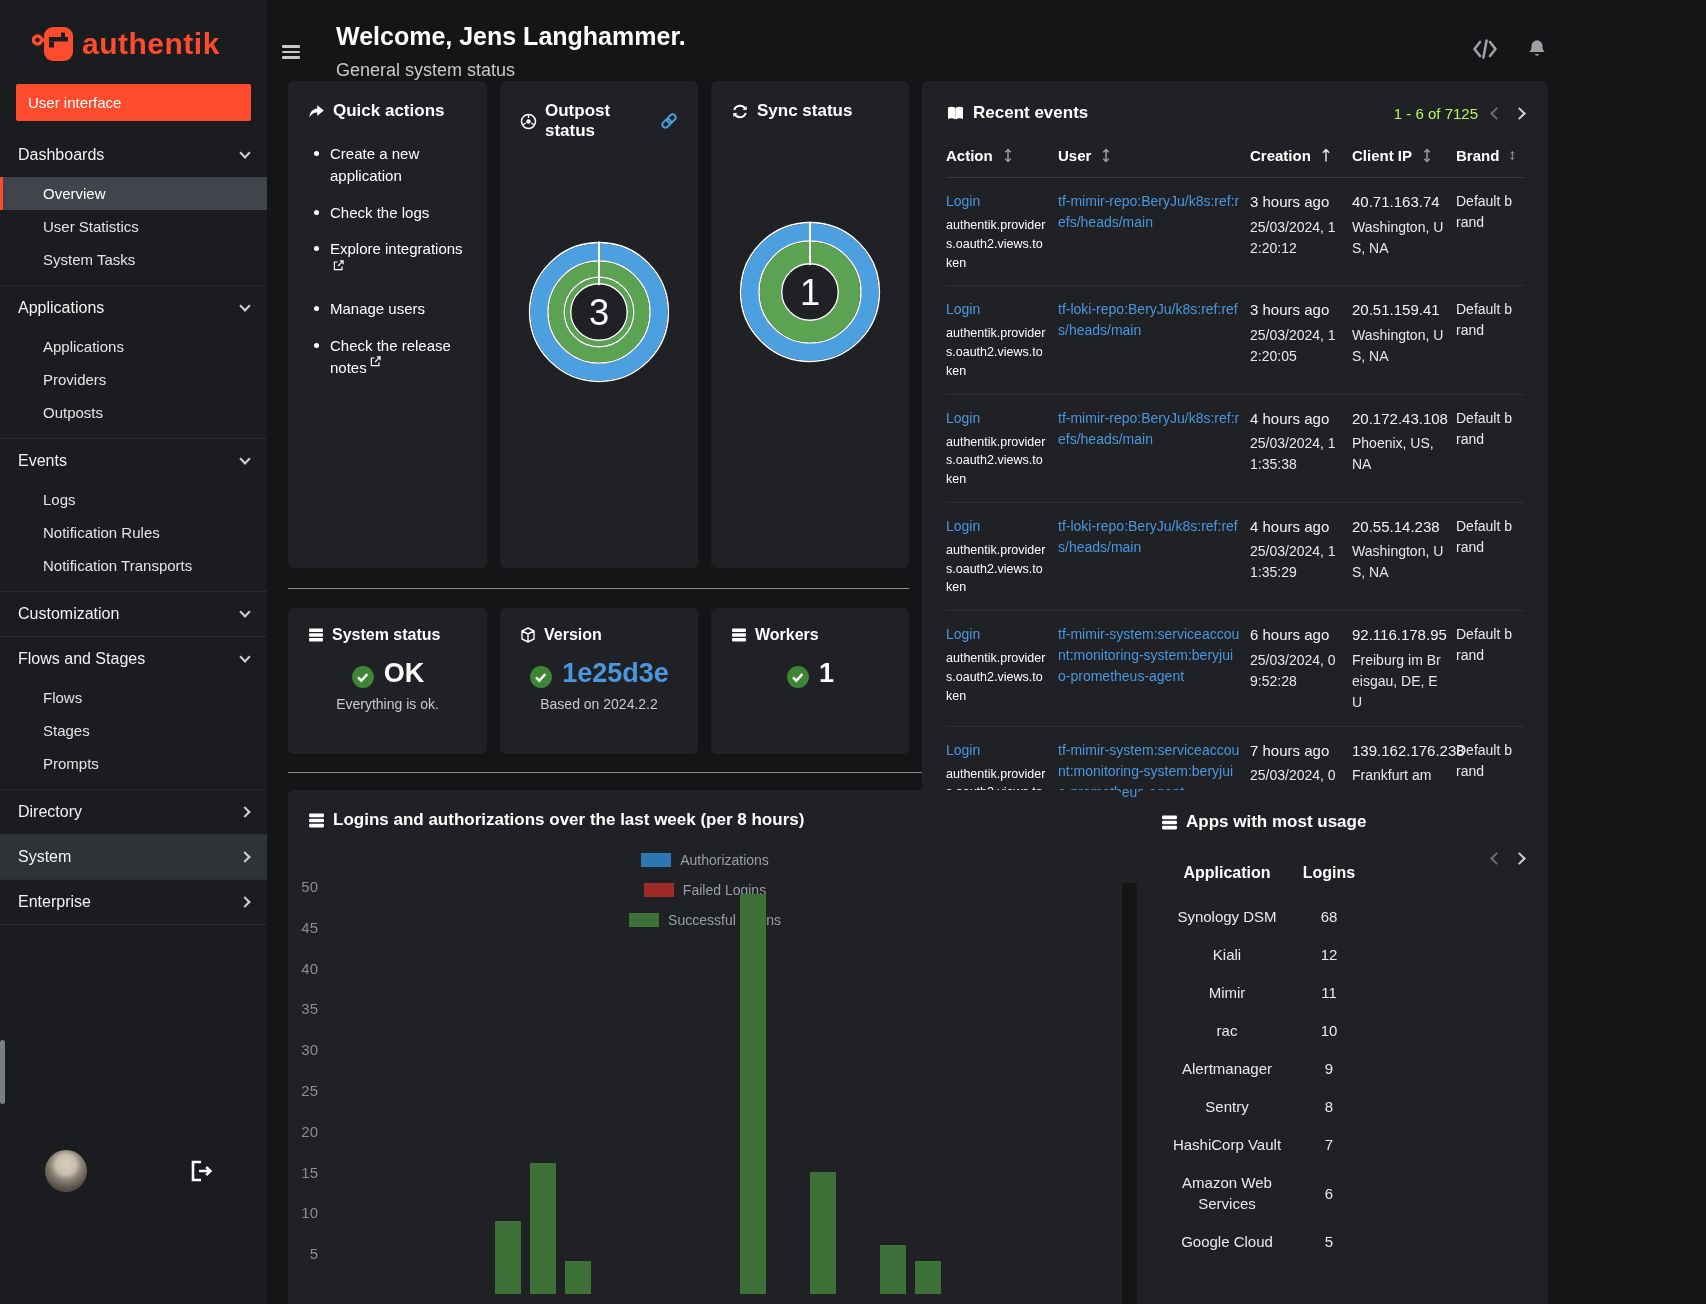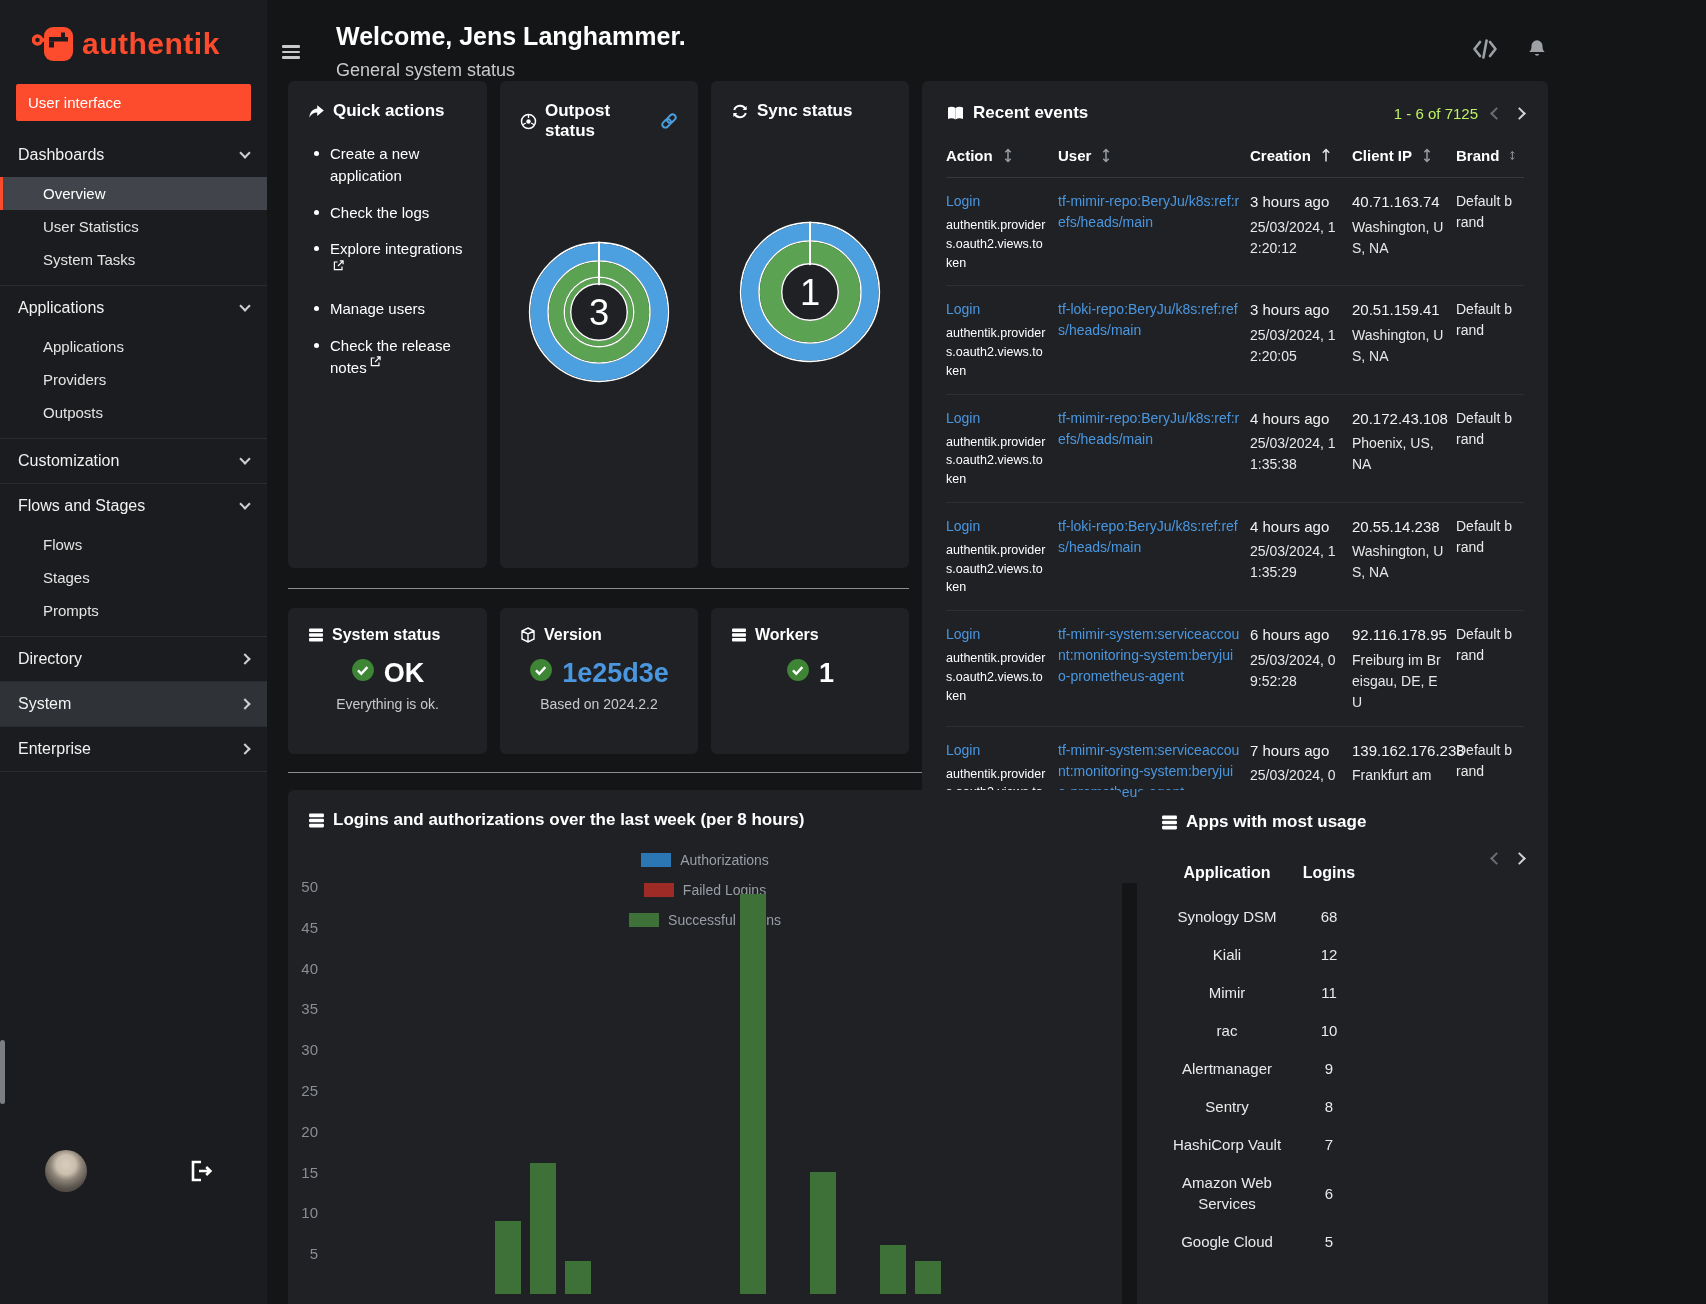--- a/index.html
+++ b/index.html
@@ -95,21 +95,21 @@
   th.creation { color:var(--link,#4a97e0); }
   th.creation .trunc { max-width:62px; overflow:hidden; text-overflow:ellipsis; display:inline-block; }
   table.ev td { font-size:14px; vertical-align:top; padding:13px 10px 13px 0; border-bottom:1px solid #2c2f33; line-height:1.5; word-break:break-all; }
   td .link { color:var(--link,#4a97e0); cursor:pointer; }
   td .ctx { color:#fff; font-size:12.5px; display:block; margin-top:4px; word-break:break-all; }
   td .tago, td .ipv { color:#f2f2f2; font-size:15px; display:block; word-break:normal; }
   td .dtv, td .geo { color:#e8e8e8; display:block; margin-top:3px; }
   .pager-bottom { display:flex; justify-content:flex-end; padding-top:16px; }
   
   .stat { padding:18px 20px; height:146px; }
-  .stat .value-row { display:flex; align-items:flex-start; justify-content:center; gap:9px; margin-top:14px; }
+  .stat .value-row { display:flex; align-items:flex-end; justify-content:center; gap:9px; margin-top:14px; }
   .stat .value { font-size:27px; font-weight:600; color:#fff; }
   .stat .value.link { color:var(--link,#4a97e0); cursor:pointer; }
   .stat .detail { text-align:center; font-size:14px; color:#c9c9c9; margin-top:7px; }
   
   .chart-card { position:relative; height:560px; overflow:hidden; padding-top:20px; }
   .chart-card .card-head { padding:0 20px; }
   .legend { display:flex; justify-content:center; align-items:center; gap:14px; margin-top:22px;flex-direction:column; }
   .legend-item { display:flex; align-items:center; gap:9px; font-size:14px; color:#9a9ea6; }
   .legend-swatch { width:30px; height:14px; display:inline-block; }
   .yticks span { position:absolute; right:0; transform:translateY(-50%); font-size:15px; color:#8a8d93; }
@@ -161,20 +161,31 @@
     </div>
     <div class="nav-group">
       <div class="nav-group-header">
         <span>Applications</span>
         <span class="chev down"></span>
       </div>
       <div class="nav-items">
         <div class="nav-item">Applications</div>
         <div class="nav-item">Providers</div>
         <div class="nav-item">Outposts</div>
+      </div>
+    </div>
+    <div class="nav-group">
+      <div class="nav-group-header">
+        <span>Events</span>
+        <span class="chev down"></span>
+      </div>
+      <div class="nav-items">
+        <div class="nav-item">Logs</div>
+        <div class="nav-item">Notification Rules</div>
+        <div class="nav-item">Notification Transports</div>
       </div>
     </div>
     <div class="nav-group">
       <div class="nav-group-header">
         <span>Customization</span>
         <span class="chev down"></span>
       </div>
     </div>
     <div class="nav-group">
       <div class="nav-group-header">

